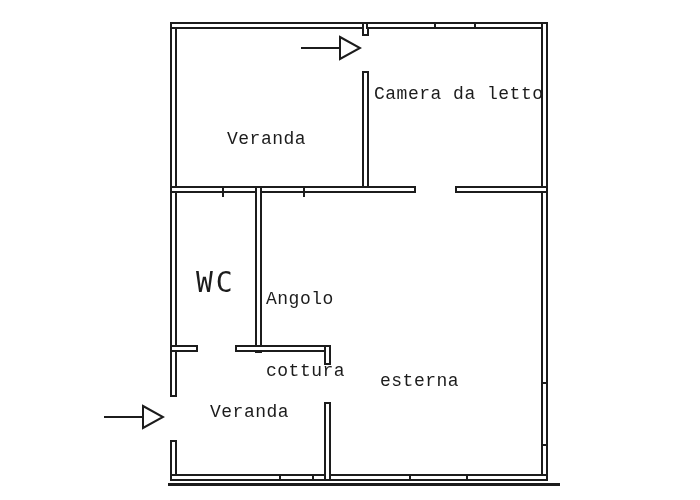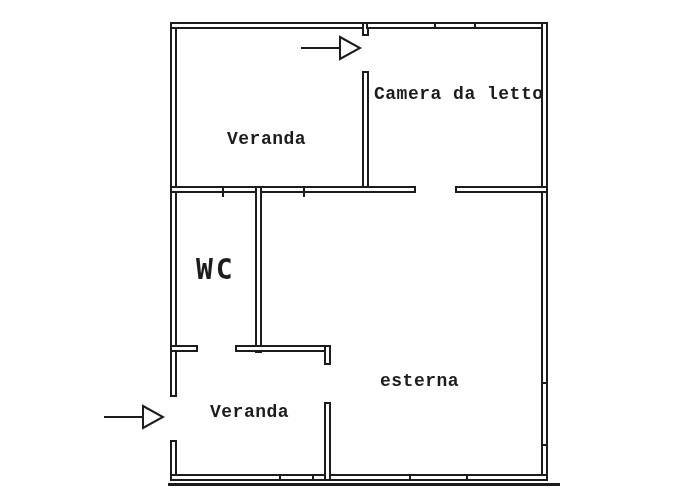--- a/index.html
+++ b/index.html
@@ -16,21 +16,21 @@
   .wall {
     position: absolute;
     box-sizing: border-box;
     background: #fff;
     border: 2px solid var(--wall);
   }
   
   .solid { position: absolute; background: var(--wall); }
   .room-label {
     position: absolute;
-    font-weight: bold;
+    font-weight: normal;
     font-size: 18px;
     line-height: 24px;
     letter-spacing: 0.5px;
     white-space: pre;
   }
   .wc-label {
     position: absolute;
     font-family: "DejaVu Sans Mono", monospace;
     font-weight: 400;
     font-size: 28px;
@@ -81,22 +81,26 @@
     <line x1="1" y1="13" x2="40" y2="13" stroke="#1c1c1c" stroke-width="2"></line>
     <polygon points="40,2 60,13 40,24" fill="#ffffff" stroke="#1c1c1c" stroke-width="2"></polygon>
   </svg>
 
   <div class="room-label" style="left:227px; top:79px;">
     <div>Veranda</div>
   </div>
 
   <div class="room-label" style="left:374px; top:82px;">Camera da letto</div>
 
+  <div class="room-label" style="left:266px; top:239px;">
+    <div>Angolo</div>
+    <div>cottura</div>
+  </div>
 
-  <div class="wc-label" style="left:196px; top:255px;font-weight:bold;">WC</div>
+  <div class="wc-label" style="left:196px; top:268px;">WC</div>
 
   <div class="room-label" style="left:380px; top:321px;">
     <div>esterna</div>
   </div>
 
   <div class="room-label" style="left:210px; top:400px;">Veranda</div>
 
 </div>
 
 </body></html>

